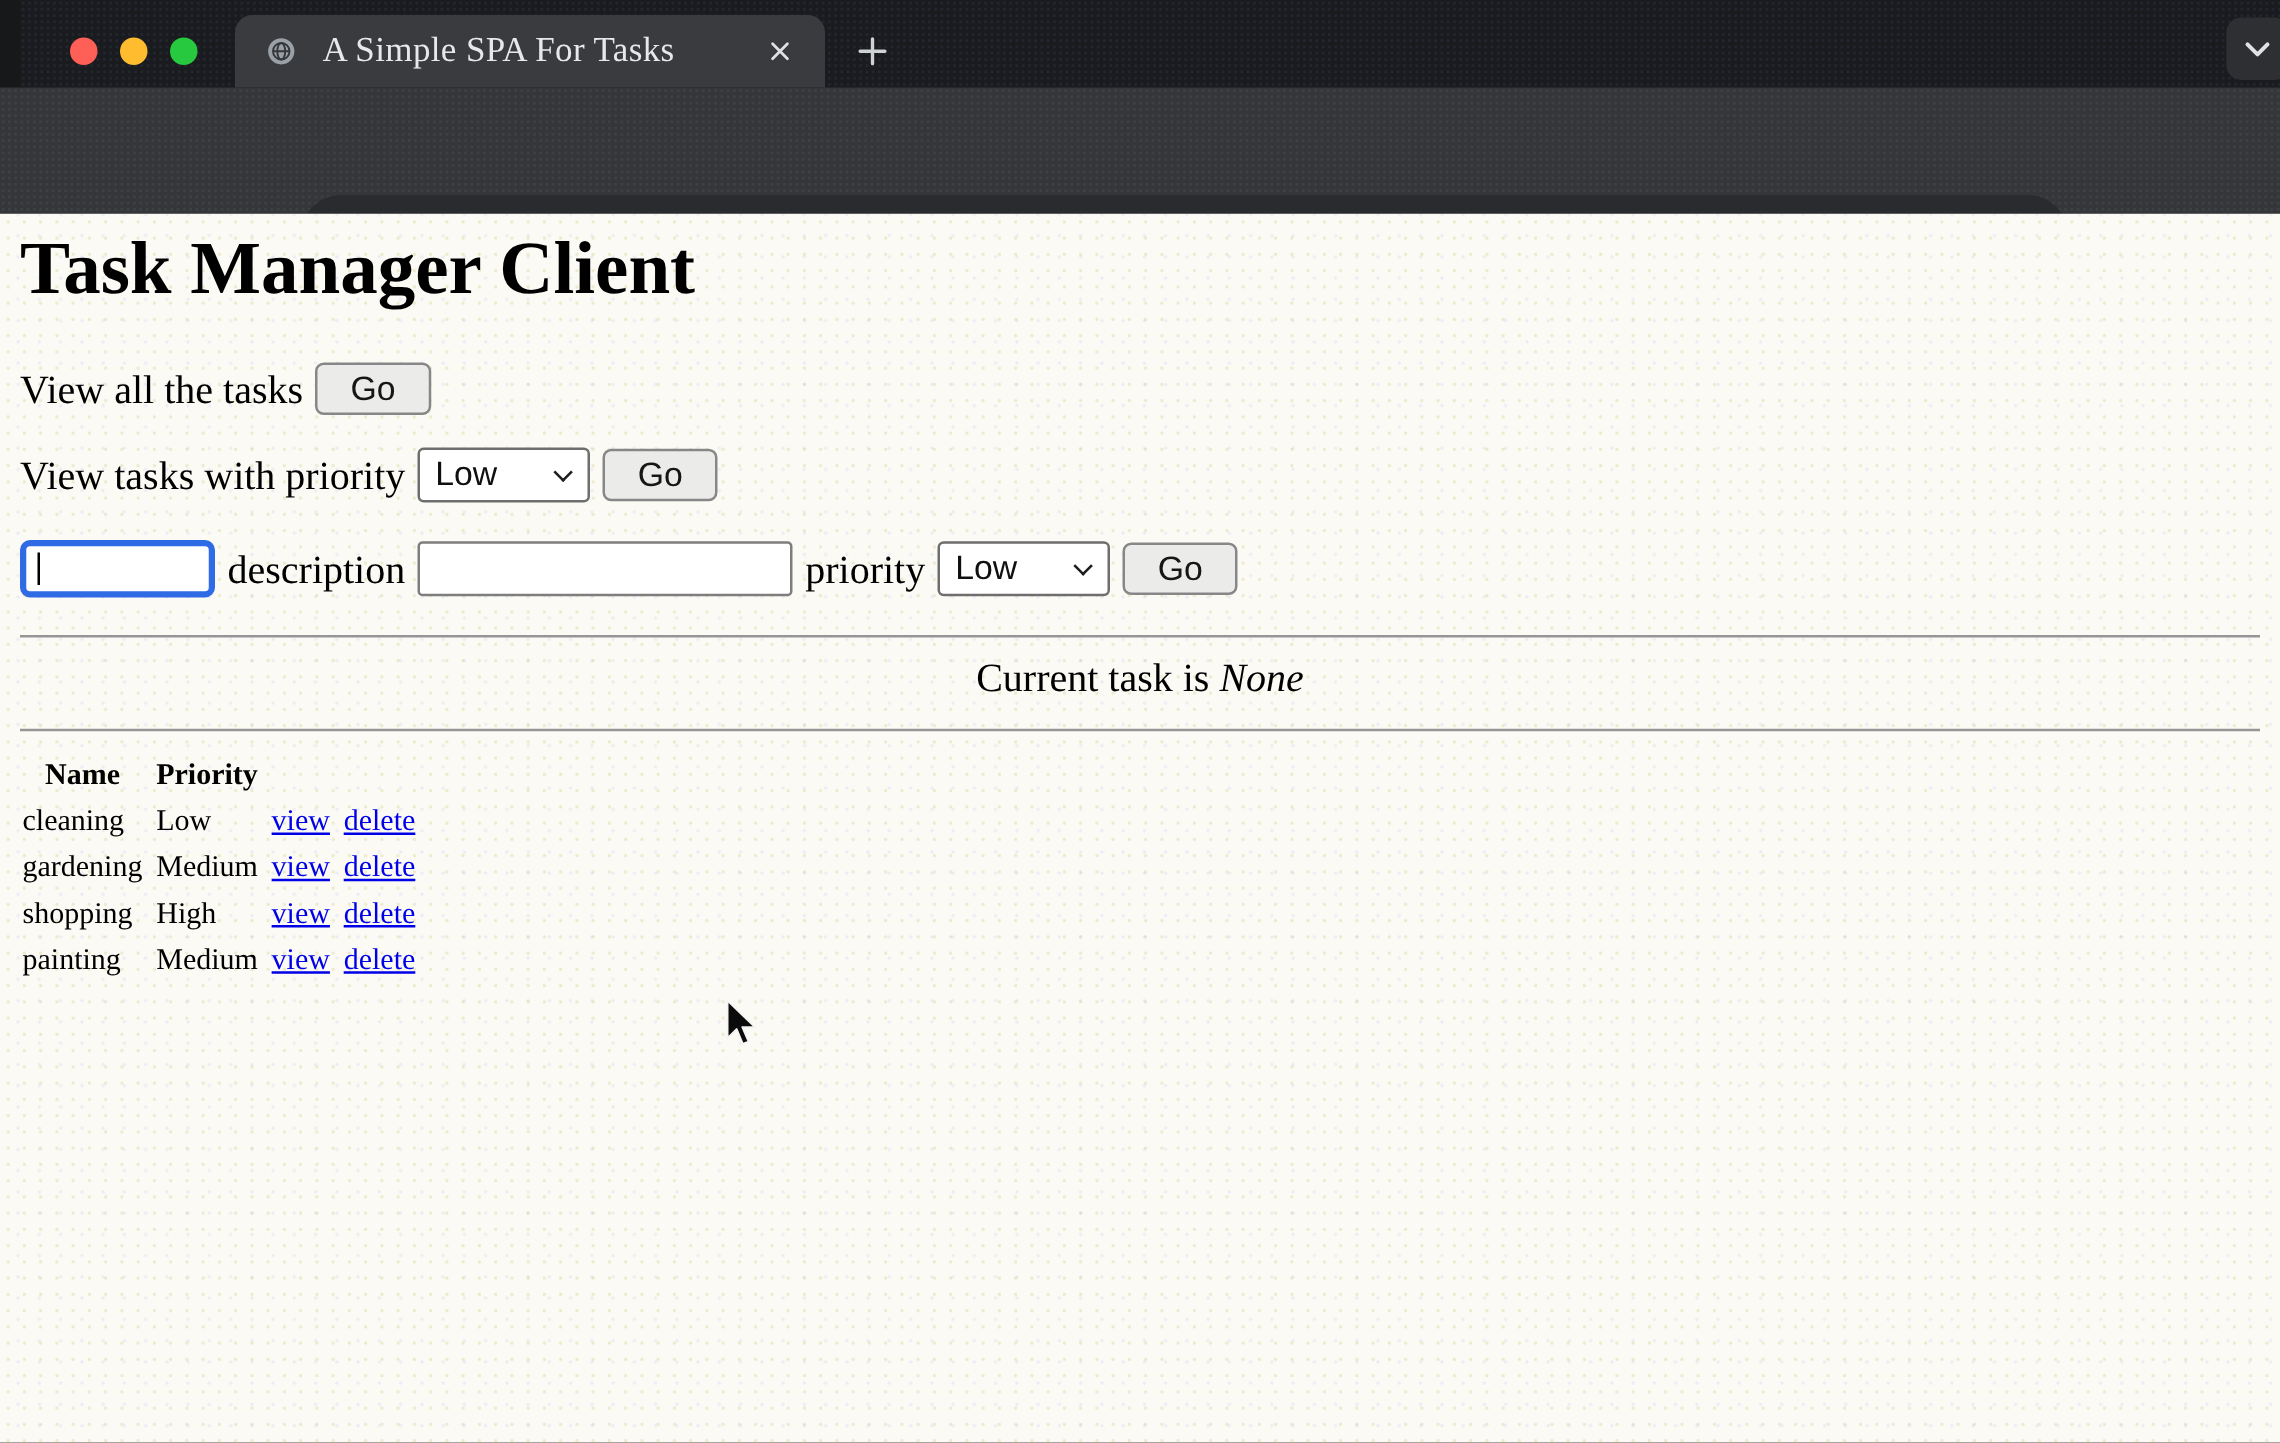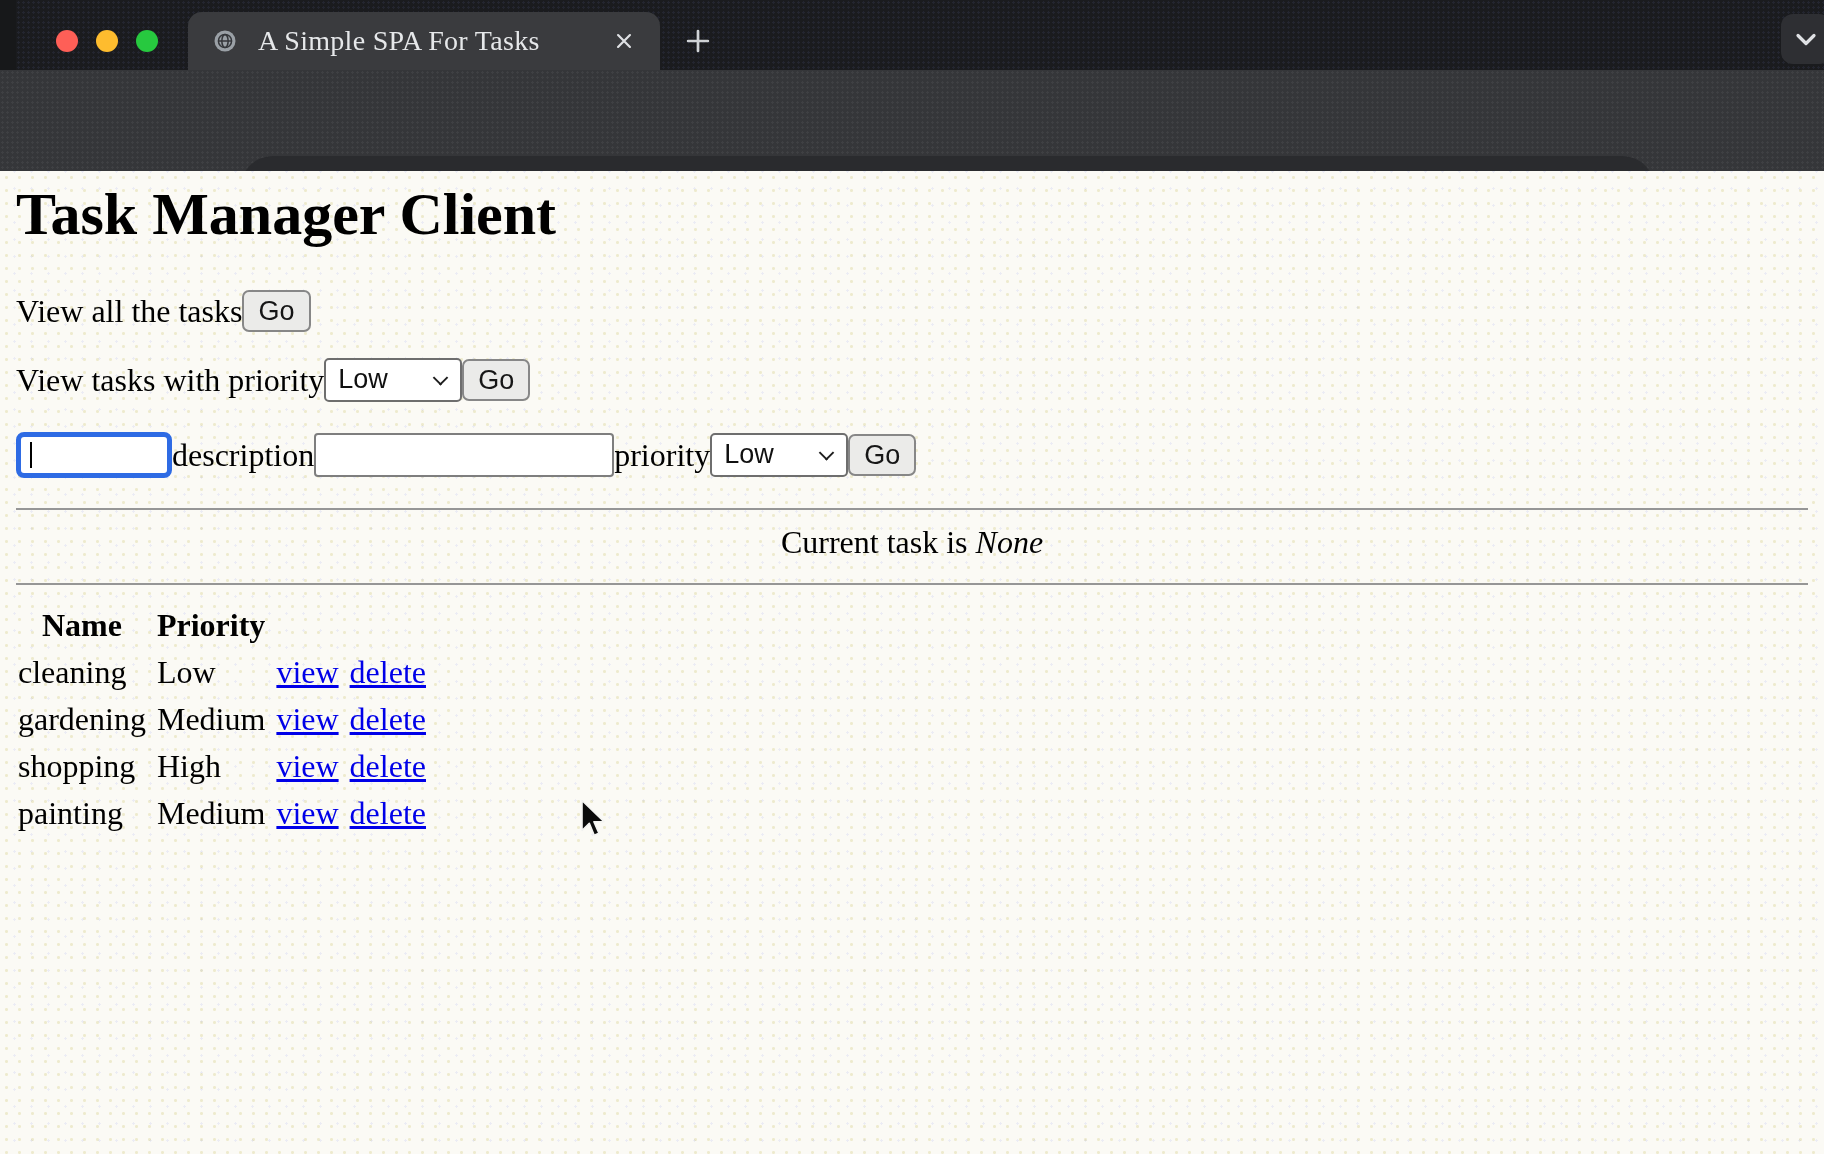--- a/index.html
+++ b/index.html
@@ -69,28 +69,28 @@
     background-color:#fbfaf5;
     background-image:
       radial-gradient(rgba(190,180,70,.22) 1.3px, transparent 1.6px),
       radial-gradient(rgba(130,140,240,.13) 1.1px, transparent 1.4px);
     background-size:13px 13px, 17px 17px;
     background-position:0 0, 6px 9px;
     padding:0 16px;
     font-family:"Liberation Serif", serif; color:#000; font-size:32px;
   }
   h1 { font-size:60px; line-height:1.05; margin:12px 0 0 0; font-weight:bold; }
-  .row { display:flex; align-items:center; }
+  .row { display:flex; align-items:center; gap:10px; }
   .row-viewall  { margin-top:44px; }
   .row-priority { margin-top:26px; }
   .row-create   { margin-top:30px; }
   .go-btn {
     font:27px "Liberation Sans", sans-serif; color:#161616;
     background:#ebebe9; border:2px solid #878787; border-radius:7px;
-    height:42px; padding:0 14px; cursor:pointer;
+    height:42px; padding:0 26px; cursor:pointer;
   }
   .selectwrap { position:relative; display:inline-block; }
   .selectwrap::after {
     content:""; position:absolute; right:16px; top:50%; width:9px; height:9px;
     border-right:2.5px solid #1d1d1d; border-bottom:2.5px solid #1d1d1d;
     transform:translateY(-70%) rotate(45deg); pointer-events:none;
   }
   select {
     appearance:none; -webkit-appearance:none;
     font:27px "Liberation Sans", sans-serif; color:#101010;
@@ -104,21 +104,21 @@
   }
   .text-input.focused {
     border:5px solid #2e6be4; border-radius:8px; width:156px; height:46px; outline:none;
   }
   .caret { position:absolute; left:14px; top:10px; width:2px; height:26px; background:#000; }
   hr { border:none; border-top:2px solid #969696; margin:30px 0 0 0; }
   hr.hr2 { margin-top:22px; }
   .current { margin:14px 0 0 0;text-align:center; }
   .current i { font-style:italic; }
   table { border-collapse:separate; border-spacing:2px; margin-top:16px; }
-  th, td { padding:4px 9px 4px 0; font-size:32px; white-space:nowrap; }
+  th, td { padding:4px 9px 4px 0; font-size:24px; white-space:nowrap; }
   th { font-weight:bold; text-align:center; }
   td a { color:#0000e8; text-decoration:underline; cursor:pointer; }
 
   .mouse-cursor { position:absolute; left:579px; top:799px; z-index:99; pointer-events:none; }
 </style>
 </head>
 <body>
 
 <div class="browser">
 

